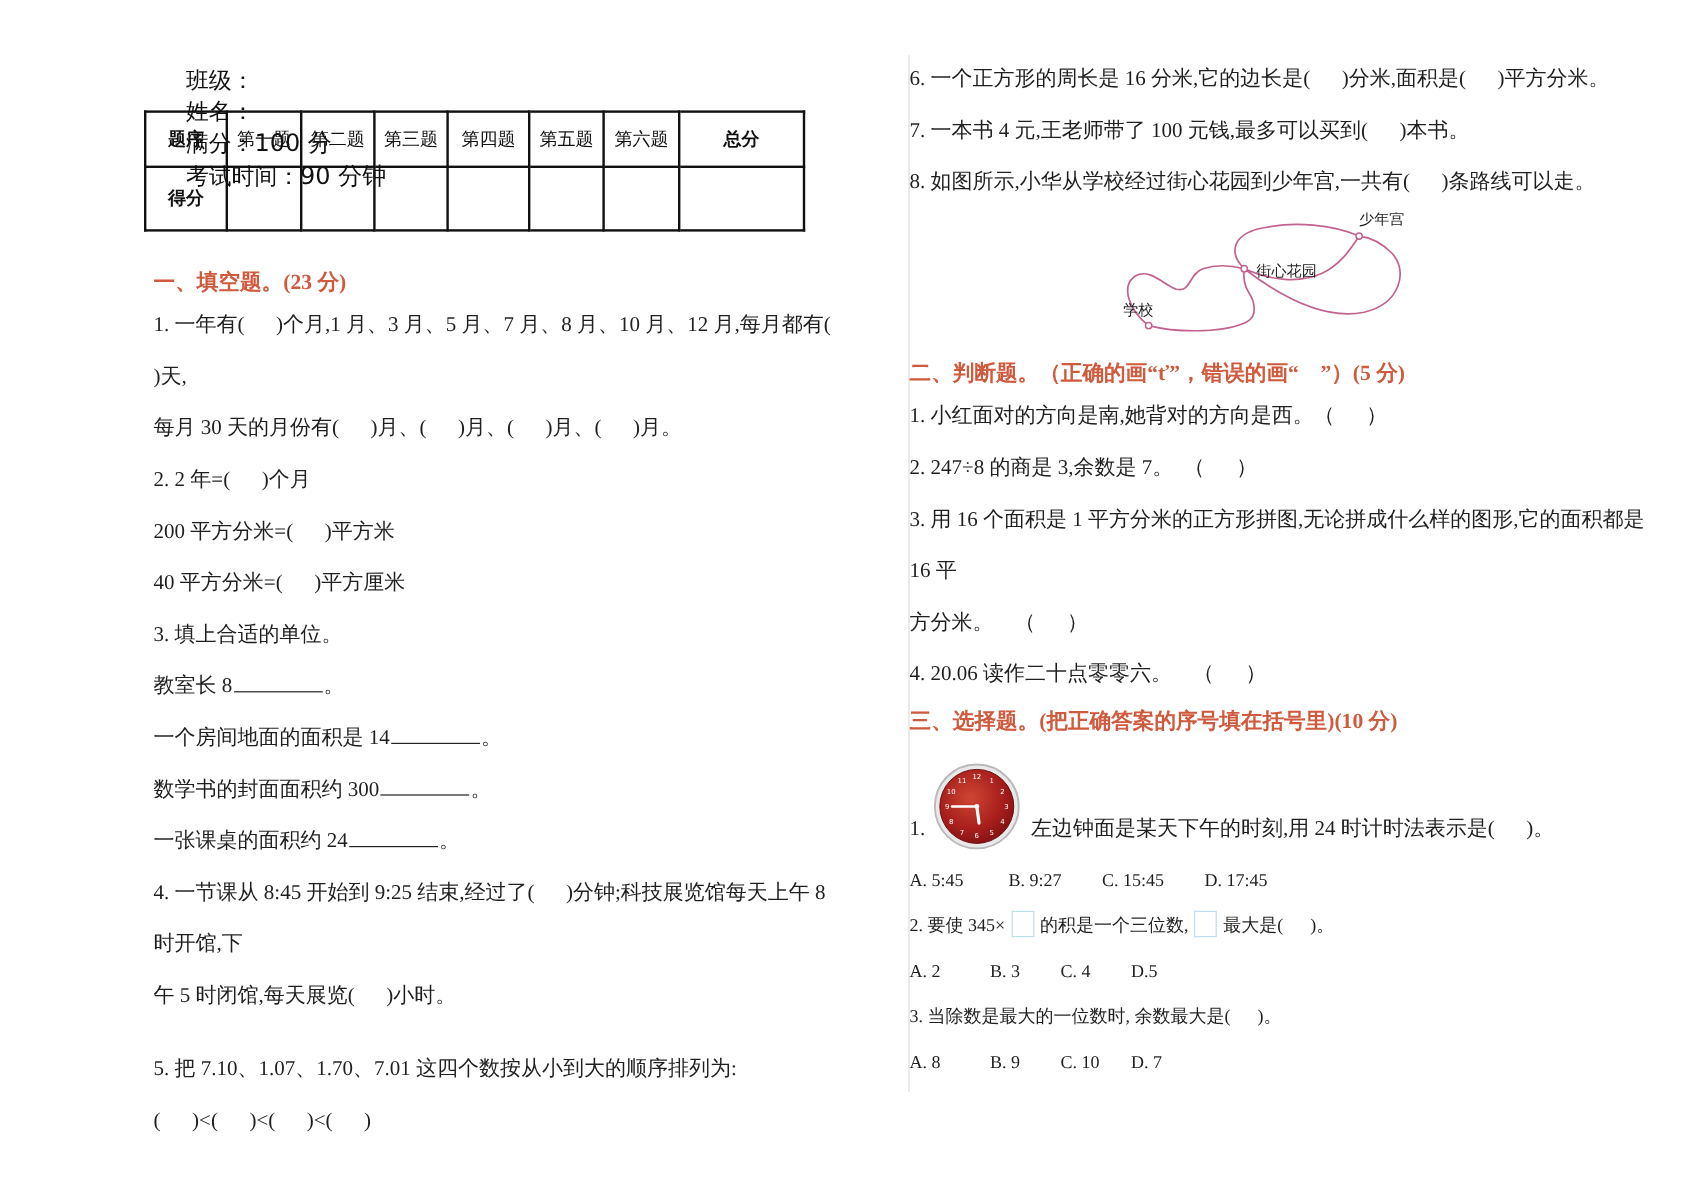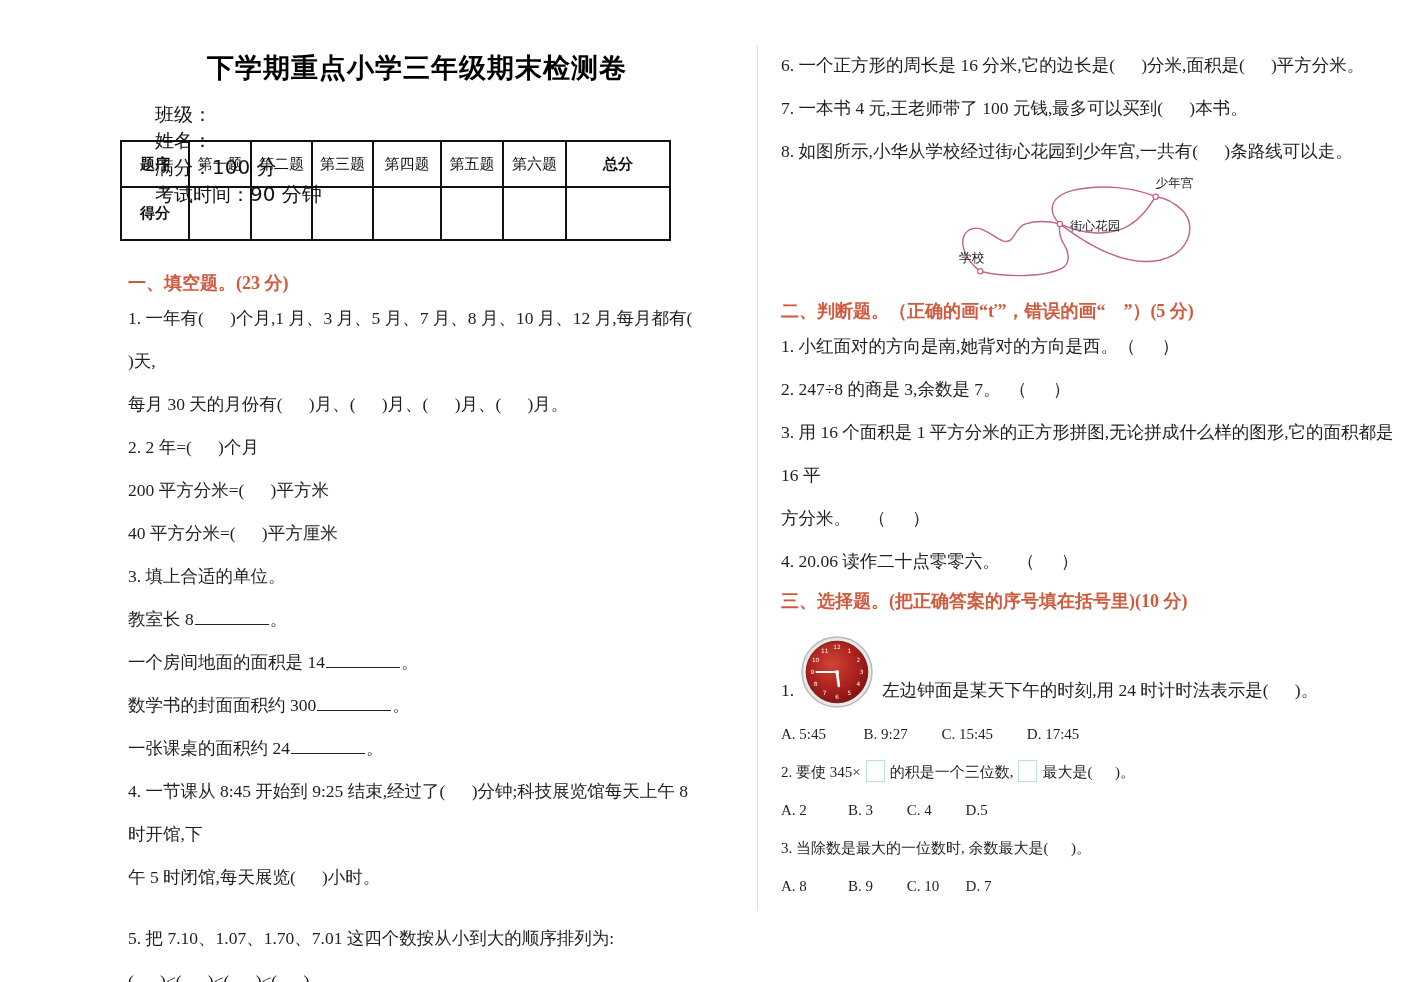--- a/index.html
+++ b/index.html
@@ -3,21 +3,21 @@
 <meta charset="utf-8">
 <style>
   * { margin:0; padding:0; box-sizing:border-box; }
   html,body { background:#ffffff; }
   .page {
     position:relative; width:1421px; height:982px; background:#fff;
     font-family:"Liberation Serif", serif; color:#1f1f1f; overflow:hidden;
   }
   .divider { position:absolute; left:757px; top:46px; width:1px; height:864px; background:#dedede; }
   .col-left  { position:absolute; left:128px; top:38px;  width:578px; }
-  .col-right { position:absolute; left:781px; top:30px;  width:620px; }
+  .col-right { position:absolute; left:758px; top:30px;  width:620px; }
 
   .title { text-align:center; font-size:27px; font-weight:bold; margin-top:12px; height:36px;
            letter-spacing:1px; font-family:"Liberation Sans", sans-serif; color:#000; }
   .info-row { display:flex; align-items:baseline; margin-top:16px; height:26px;
               font-size:19px; padding-left:27px; color:#111;flex-direction:column; }
   .info-row .gap1 { margin-right:56px; } .info-row .gap2 { margin-right:36px; }
   .info-row .gap3 { margin-right:44px; }
   .num-big { font-family:"DejaVu Sans", sans-serif; font-size:20px; }
 
   table.score-table { border-collapse:collapse; margin-top:12px; margin-left:-8px; table-layout:fixed; }
@@ -45,21 +45,20 @@
   .clock-row .qtext { font-size:17.5px; line-height:30px; margin-left:8px; white-space:pre-wrap; }
   .opts-gap { margin-top:10px; }
 </style>
 </head>
 <body>
 
 <div class="page">
   <div class="divider"></div>
 
   <div class="col-left">
-    <h1 class="title">下学期重点小学三年级期末检测卷</h1>
 
     <div class="info-row">
       <span class="gap1">班级：</span>
       <span class="gap2">姓名：</span>
       <span class="gap3"><span>满分：</span><span class="num-big">100 分</span></span>
       <span><span>考试时间：</span><span class="num-big">90 分钟</span></span>
     </div>
 
     <table class="score-table">
       <tbody>

